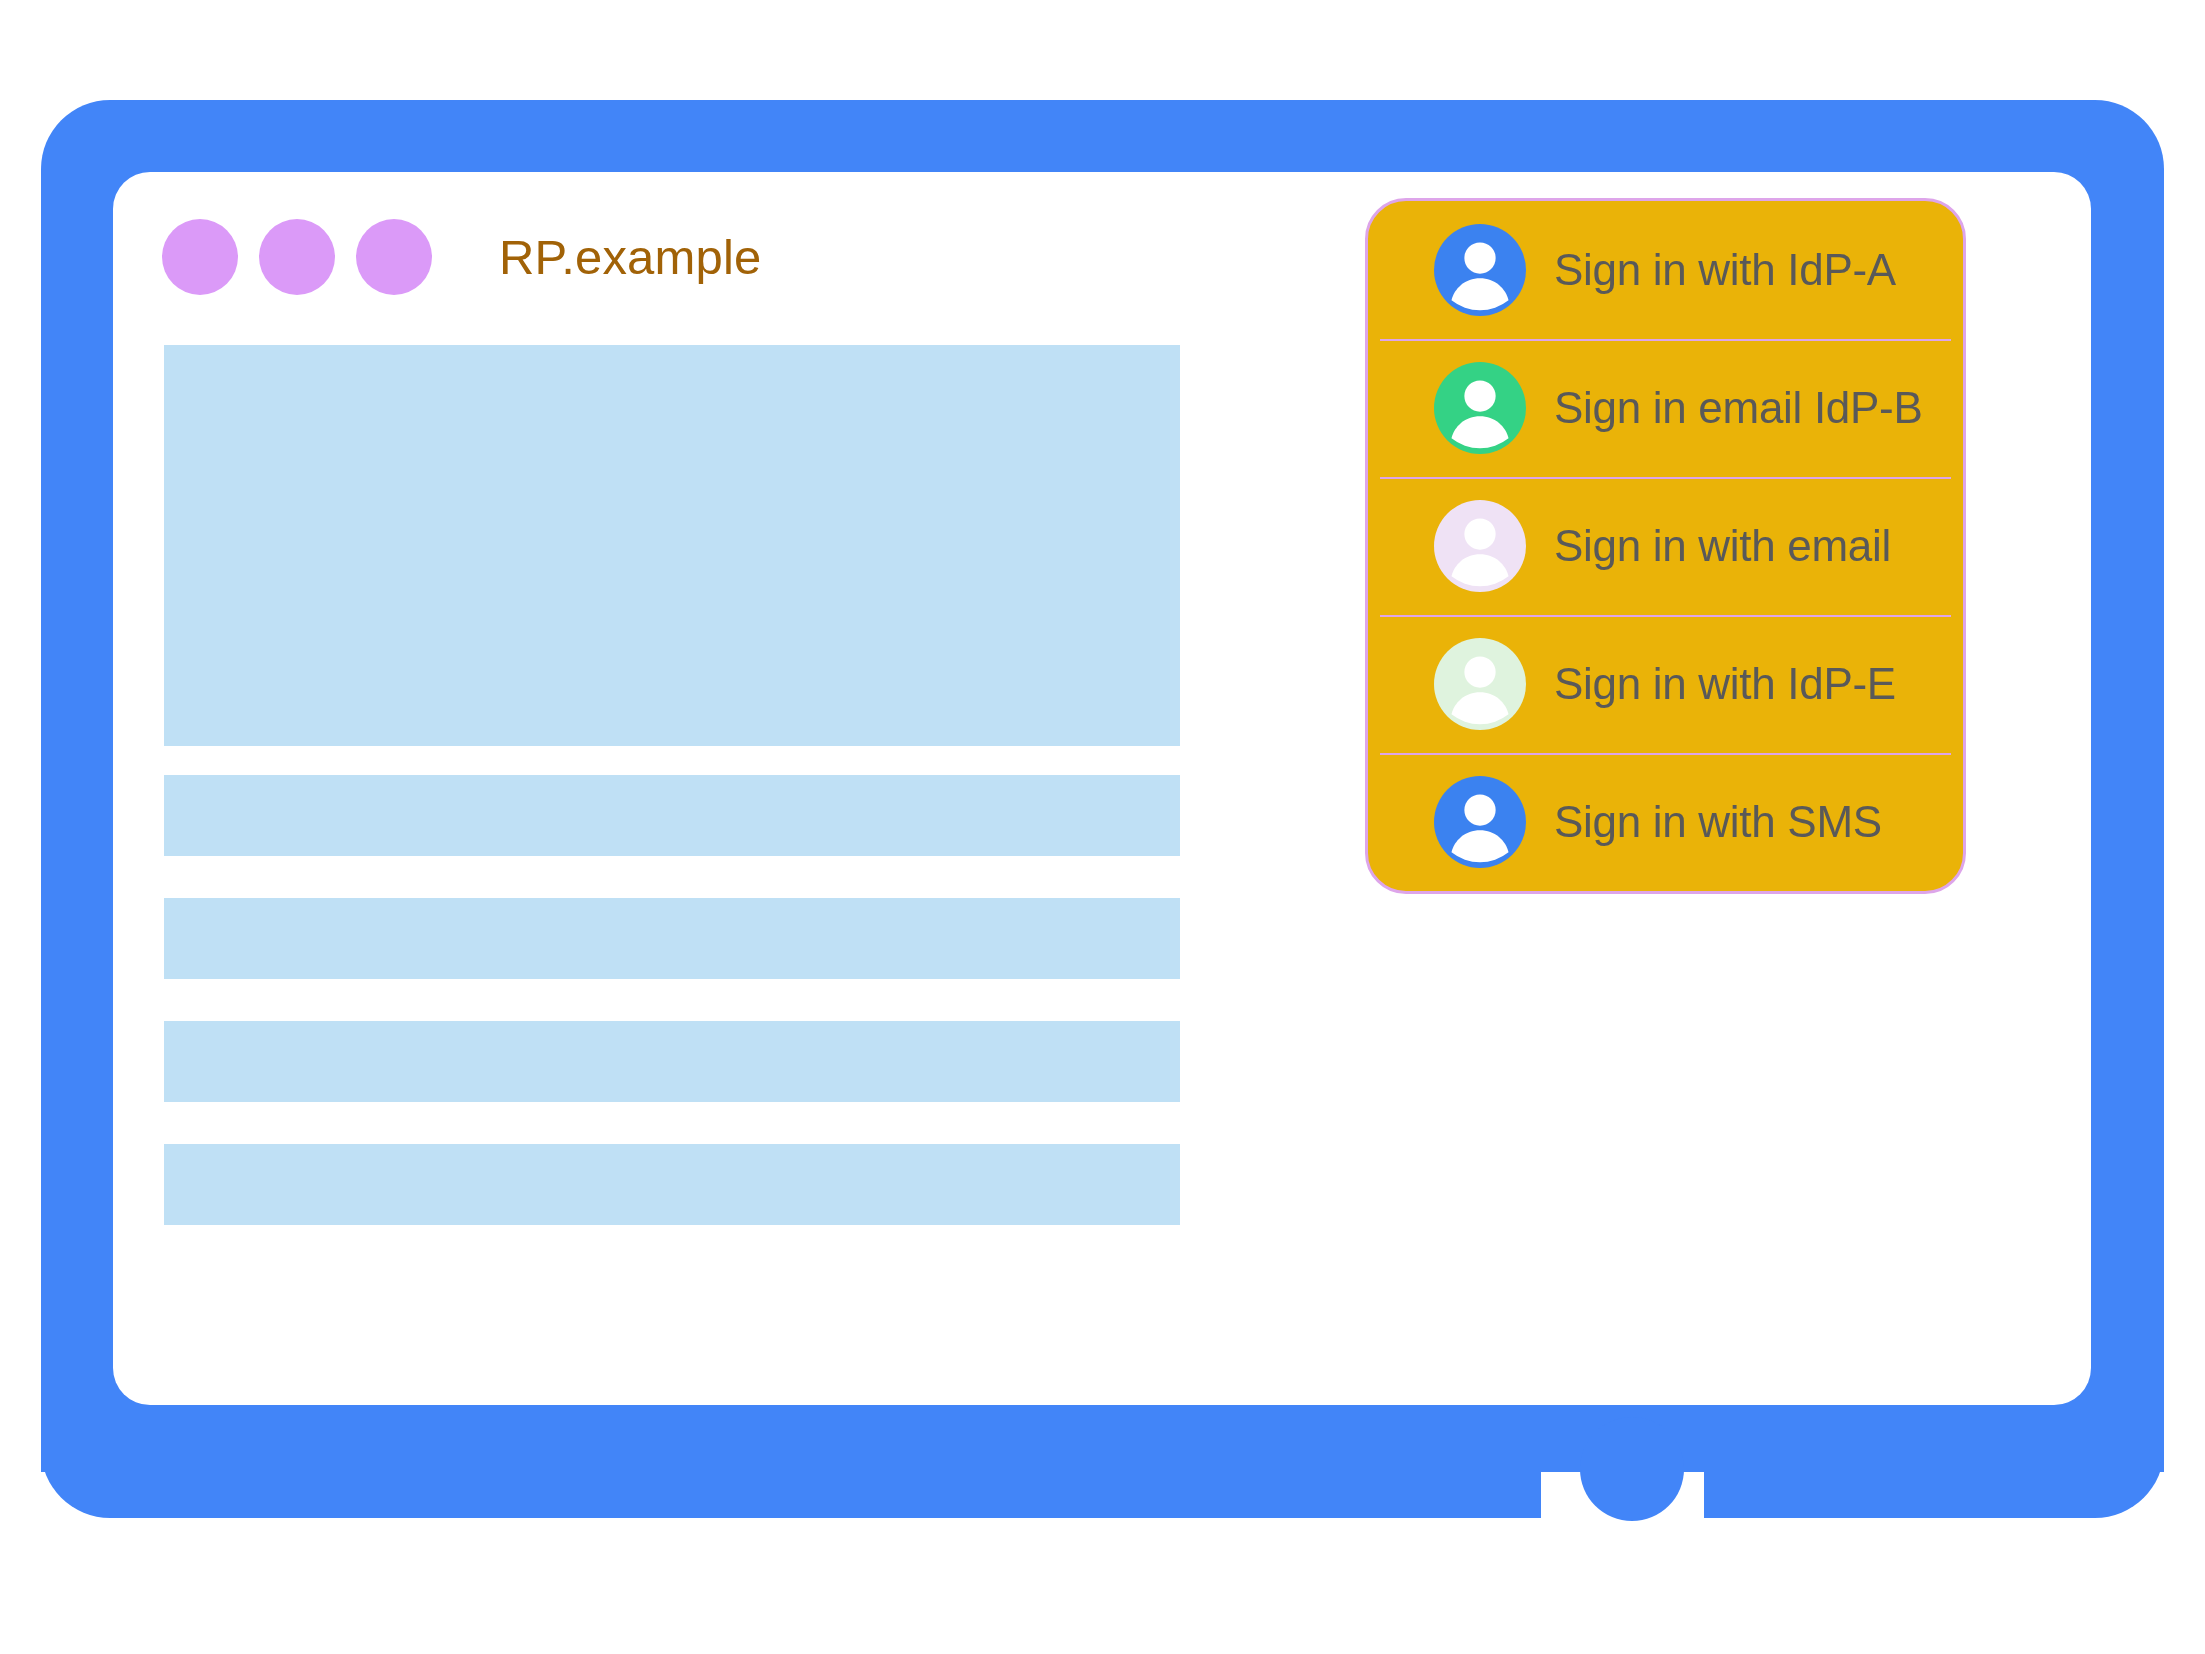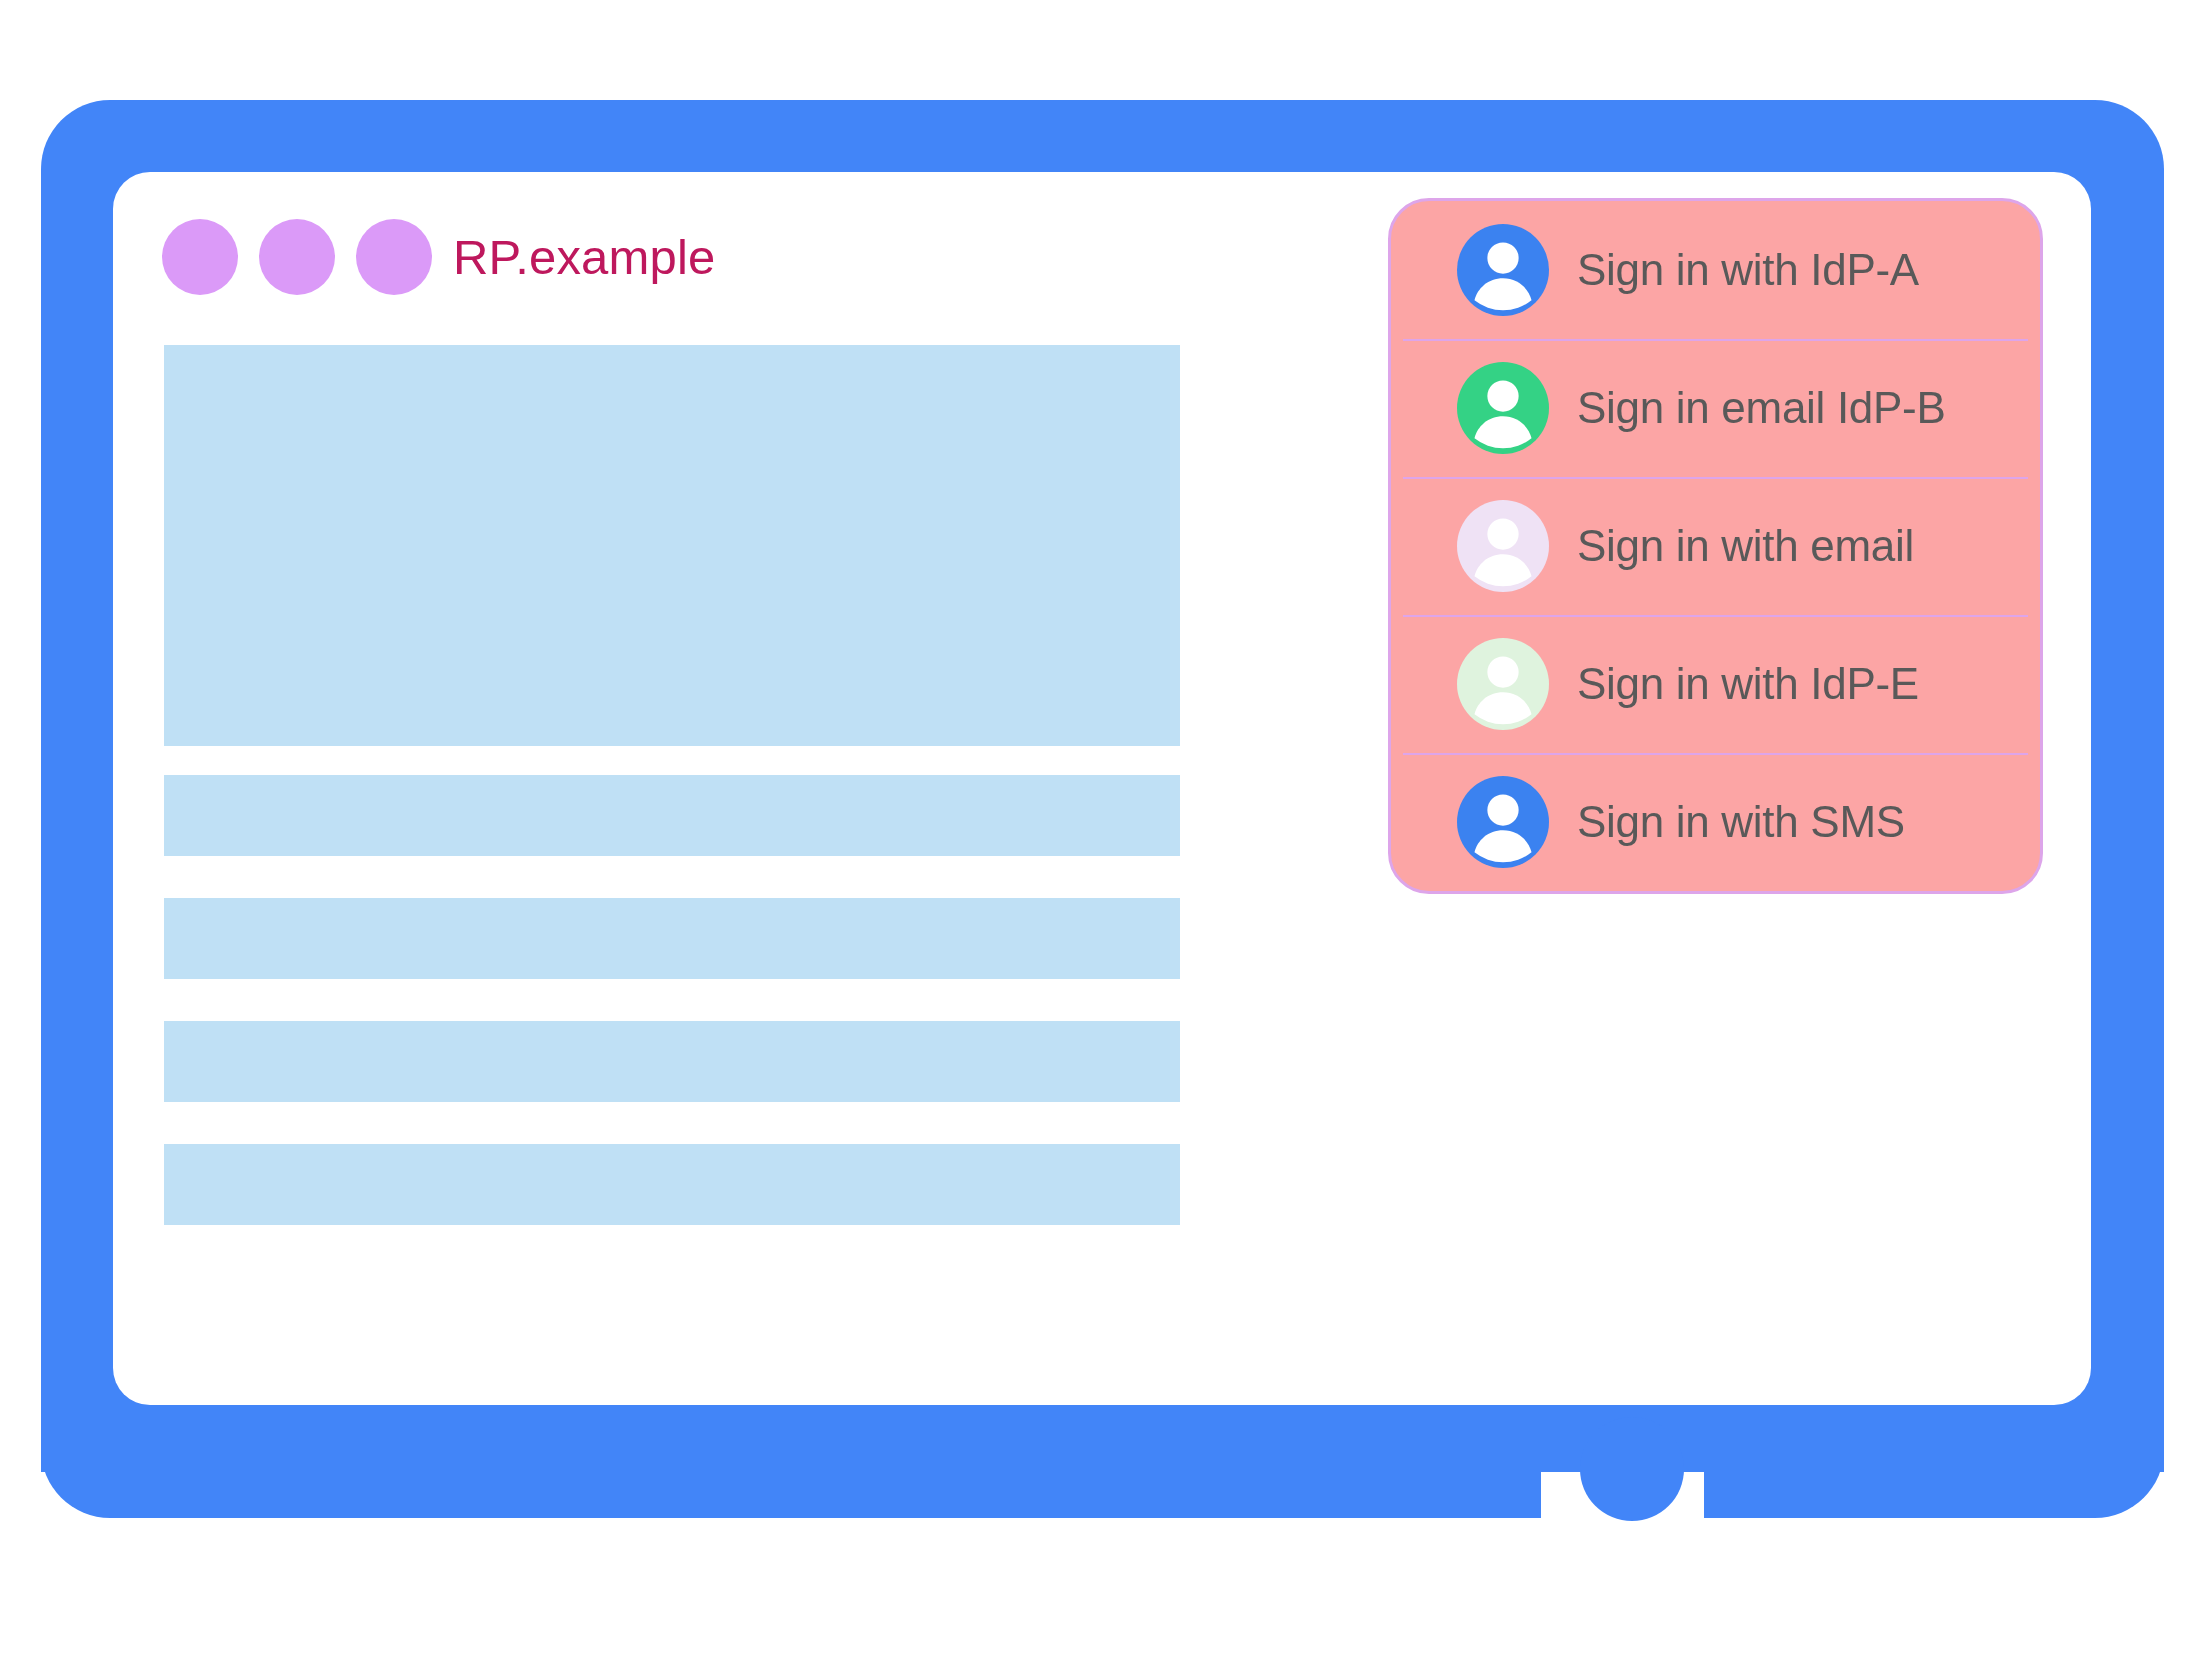--- a/index.html
+++ b/index.html
@@ -84,22 +84,23 @@
   }
   .dot {
     width: 76px;
     height: 76px;
     border-radius: 50%;
     background: #db9af8;
     margin-right: 21px;
     flex: none;
   }
   #window-title {
+    margin-left: 46px;
     font-size: 49px;
-    color: #be185d;
+    color: #a16207;
     letter-spacing: 0.2px;
     white-space: nowrap;
   }
 
   
   #content-column {
     position: absolute;
     left: 51px;
     top: 173px;
     width: 1016px;
@@ -110,27 +111,26 @@
   }
   .ph-hero   { height: 401px; margin-bottom: 29px; }
   .ph-bar    { height: 81px;  margin-bottom: 42px; }
   .ph-bar:last-child { margin-bottom: 0; }
 
   
   #account-chooser {
     position: absolute;
     left: 1252px;
     top: 25.6px;
-    width: 655px;
+    width: 601px;
     box-sizing: border-box;
-    background: #fca5a5;
+    background: #eab308;
     border: 3.5px solid #dda5ea;
     border-radius: 41px;
     padding: 0;
-    margin-left: 23px;
   }
   .account-row {
     display: flex;
     align-items: center;
     height: 138px;
     padding-left: 66px;
     box-sizing: border-box;
     position: relative;
     cursor: pointer;
   }

